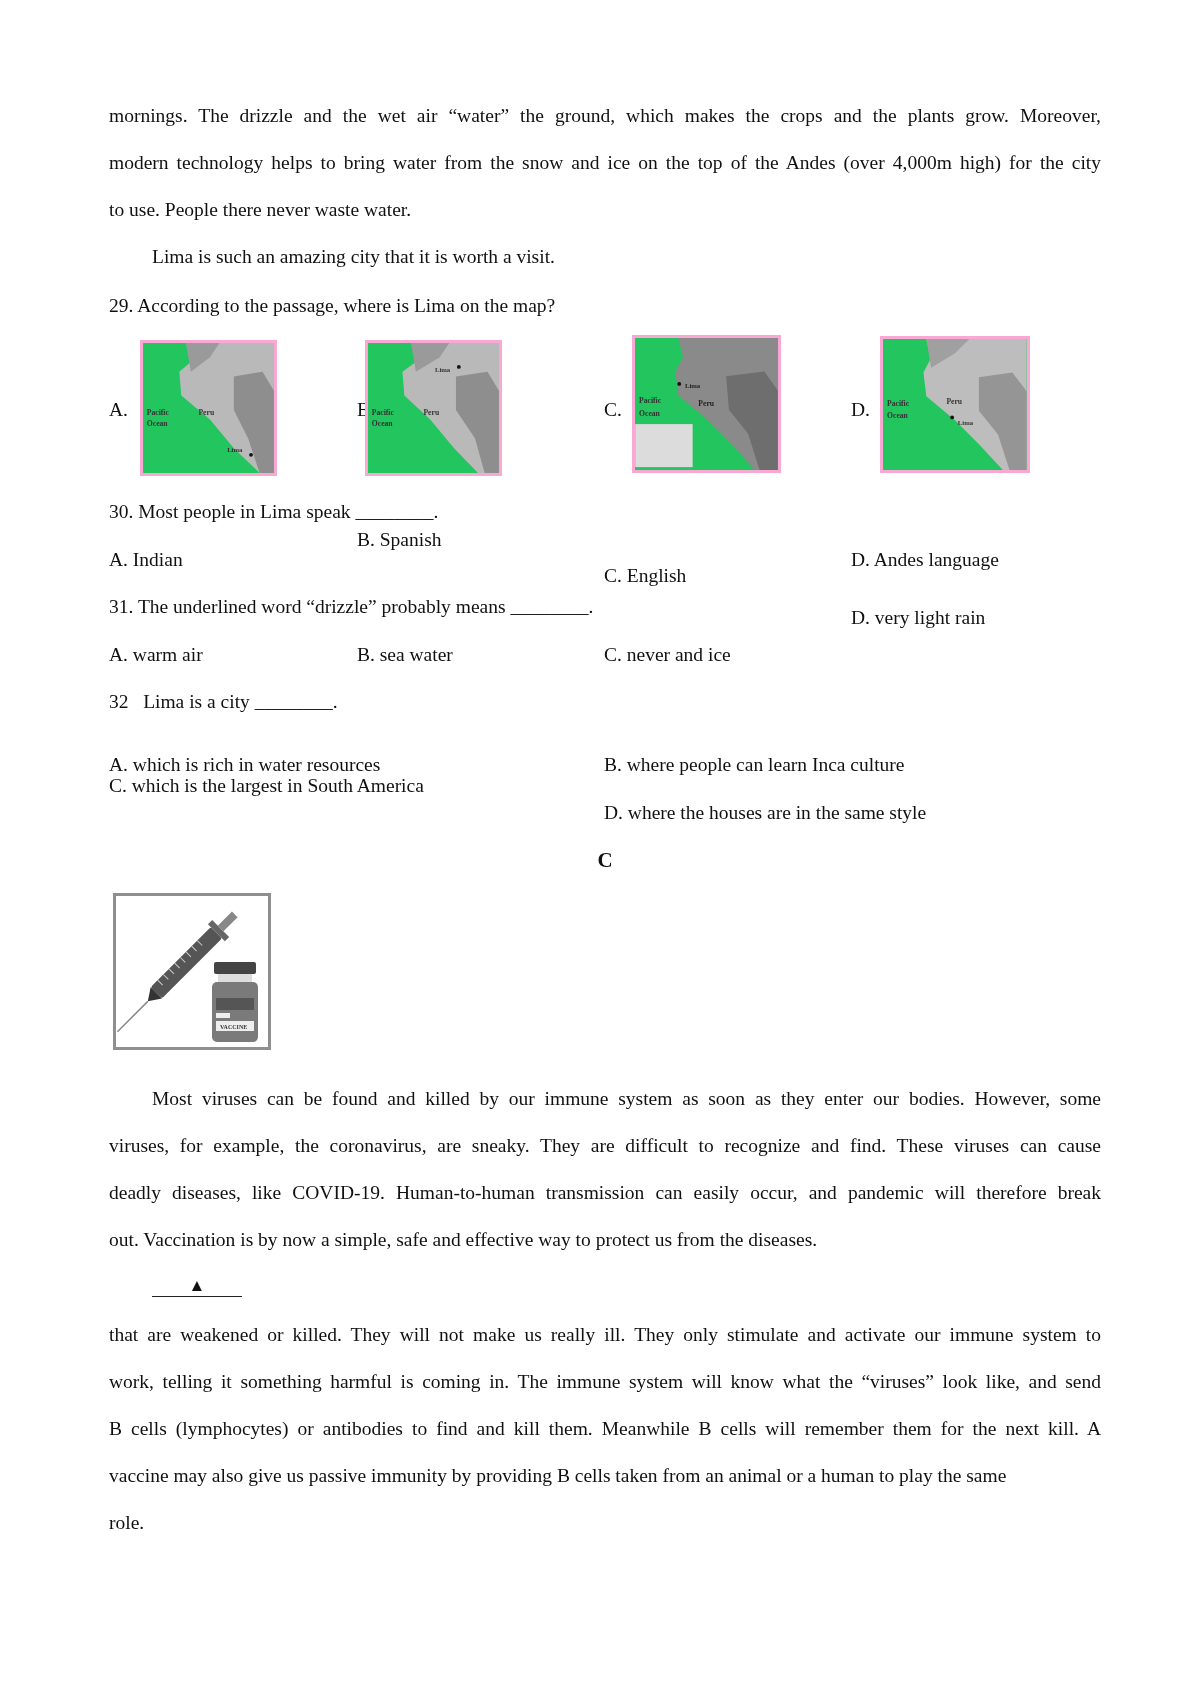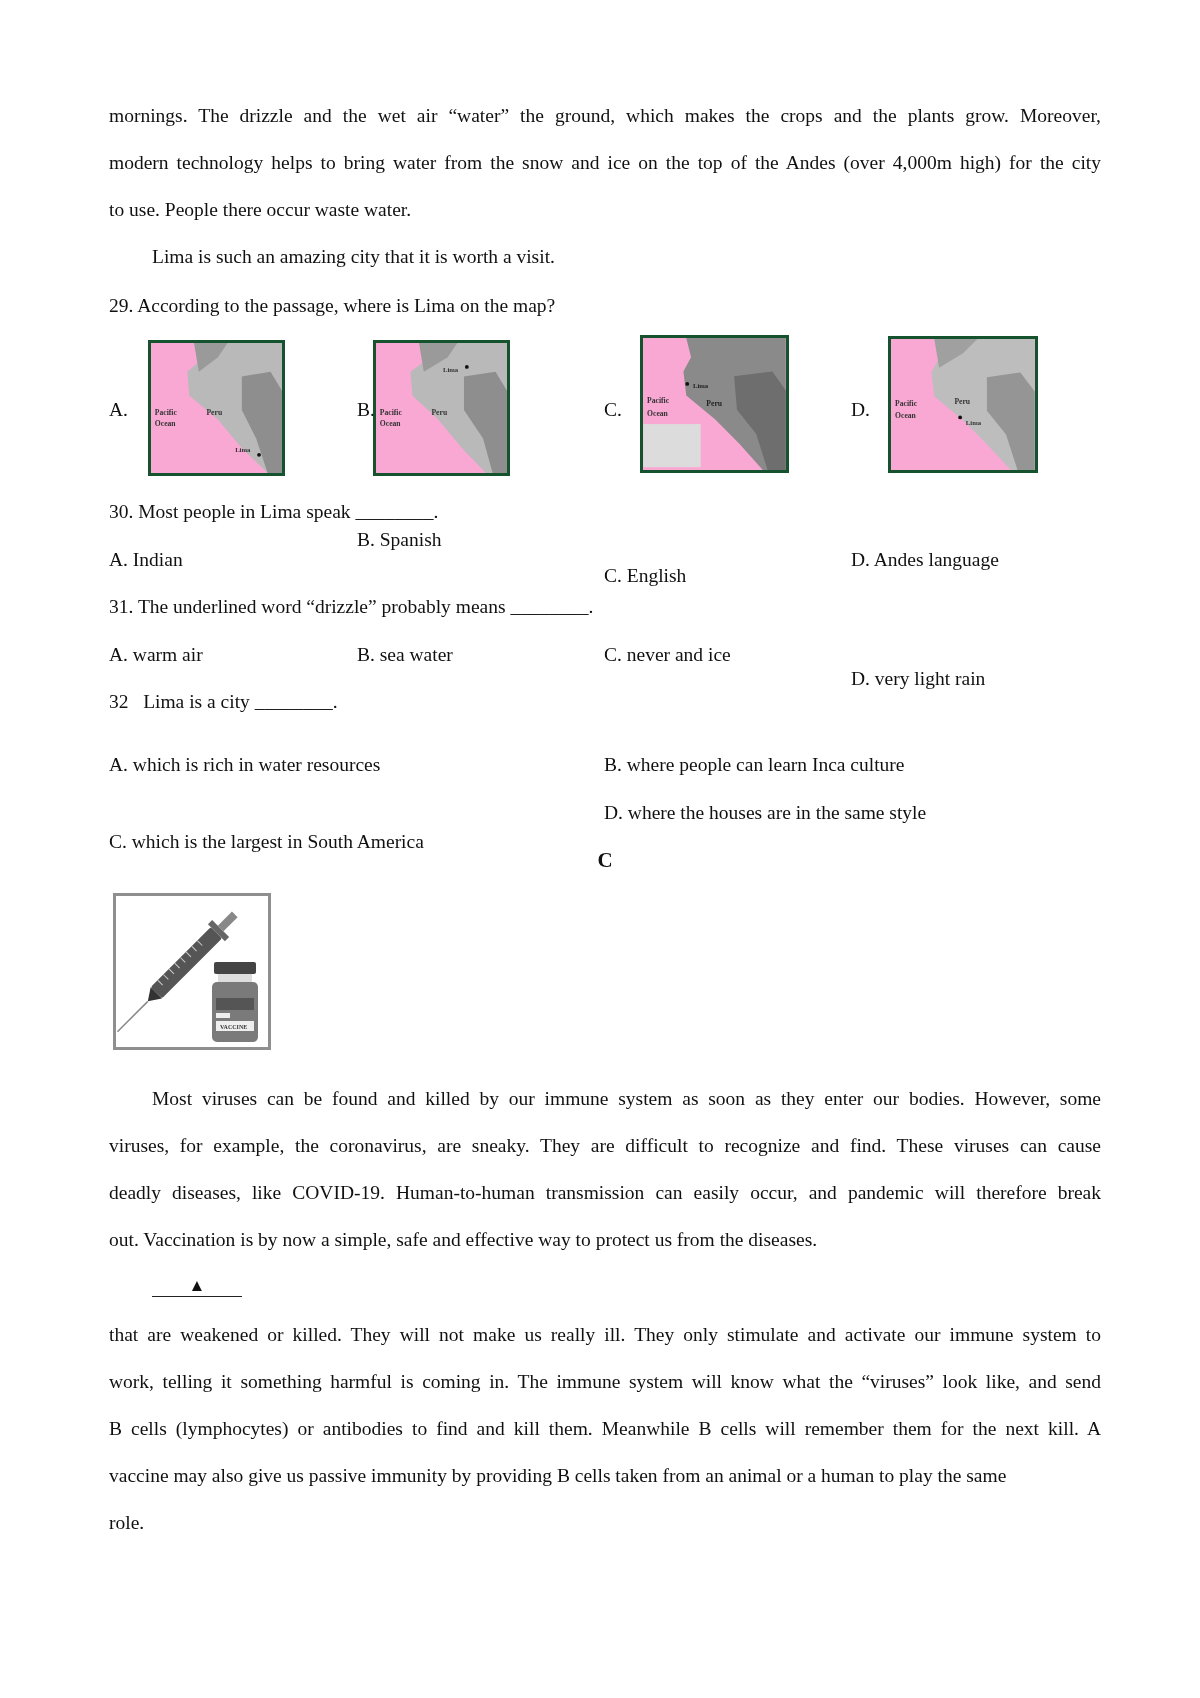--- a/index.html
+++ b/index.html
@@ -2,32 +2,32 @@
 <html><head>
 <meta charset="utf-8">
 <style>
   html, body { margin: 0; padding: 0; background: #ffffff; }
   body { width: 1200px; height: 1698px; position: relative; overflow: hidden;
          font-family: "Liberation Serif", serif; color: #111; font-size: 19.5px; }
   .line { position: absolute; left: 109px; width: 992px; white-space: nowrap; line-height: 24px; }
   .justify { text-align: justify; text-align-last: justify; white-space: normal; }
   .indent { padding-left: 43px; box-sizing: border-box; }
   .opt { position: absolute; white-space: nowrap; line-height: 24px; }
-  .map { position: absolute; width: 137px; height: 136px; border: 3px solid #14532d; box-sizing: border-box; background: #f9a8d4; overflow: hidden; margin-left: 8px; }
+  .map { position: absolute; width: 137px; height: 136px; border: 3px solid #f9a8d4; box-sizing: border-box; background: #22c55e; overflow: hidden; }
   .map svg { width: 100%; height: 100%; display: block; }
   .heading { position: absolute; left: 0; width: 1210px; text-align: center; font-weight: bold; font-size: 21px; line-height: 24px; }
   .vaccine { position: absolute; left: 113px; top: 893px; width: 158px; height: 157px; border: 3px solid #8f8f8f; box-sizing: border-box; background: #fff; }
   .tri { display: inline-block; width: 90px; border-bottom: 1px solid #222; text-align: center; font-size: 17px; line-height: 20px; }
 </style>
 </head>
 <body>
 
 <div class="line justify" style="top:104px">mornings. The drizzle and the wet air “water” the ground, which makes the crops and the plants grow. Moreover,</div>
 <div class="line justify" style="top:151px">modern technology helps to bring water from the snow and ice on the top of the Andes (over 4,000m high) for the city</div>
-<div class="line" style="top:198px">to use. People there occur waste water.</div>
+<div class="line" style="top:198px">to use. People there never waste water.</div>
 <div class="line indent" style="top:245px">Lima is such an amazing city that it is worth a visit.</div>
 
 <div class="line" style="top:294px">29. According to the passage, where is Lima on the map?</div>
 
 <div class="opt" style="left:109px;top:398px">A.</div>
 <div class="map" style="left:140px;top:340px">
   <svg viewBox="0 0 137 136">
     <path d="M45 0 L137 0 L137 136 L122 136 L95 110 L70 80 L40 55 L38 30 L50 20 Z" fill="#b9b9b9"></path>
     <path d="M45 0 L80 0 L70 15 L50 30 Z" fill="#9a9a9a"></path>
     <path d="M95 35 L125 30 L137 50 L137 136 L122 136 L110 100 L95 70 Z" fill="#8e8e8e"></path>
@@ -84,26 +84,26 @@
 <div class="line" style="top:500px">30. Most people in Lima speak ________.</div>
 <div class="opt" style="left:109px;top:548px">A. Indian</div>
 <div class="opt" style="left:357px;top:528px">B. Spanish</div>
 <div class="opt" style="left:604px;top:564px">C. English</div>
 <div class="opt" style="left:851px;top:548px">D. Andes language</div>
 
 <div class="line" style="top:595px">31. The underlined word “drizzle” probably means ________.</div>
 <div class="opt" style="left:109px;top:643px">A. warm air</div>
 <div class="opt" style="left:357px;top:643px">B. sea water</div>
 <div class="opt" style="left:604px;top:643px">C. never and ice</div>
-<div class="opt" style="left:851px;top:667px">D. very light rain</div>
+<div class="opt" style="left:851px;top:606px">D. very light rain</div>
 
 <div class="line" style="top:690px;white-space:pre">32   Lima is a city ________.</div>
 <div class="opt" style="left:109px;top:753px">A. which is rich in water resources</div>
 <div class="opt" style="left:604px;top:753px">B. where people can learn Inca culture</div>
-<div class="opt" style="left:109px;top:830px">C. which is the largest in South America</div>
+<div class="opt" style="left:109px;top:774px">C. which is the largest in South America</div>
 <div class="opt" style="left:604px;top:801px">D. where the houses are in the same style</div>
 
 <div class="heading" style="top:848px">C</div>
 
 <div class="vaccine">
   <svg viewBox="0 0 152 151" width="152" height="151">
     <g transform="rotate(-45 70 70)">
       <rect x="30" y="60" width="85" height="16" fill="#555" rx="2"></rect>
       <rect x="115" y="56" width="6" height="24" fill="#666"></rect>
       <rect x="121" y="64" width="20" height="8" fill="#888"></rect>

